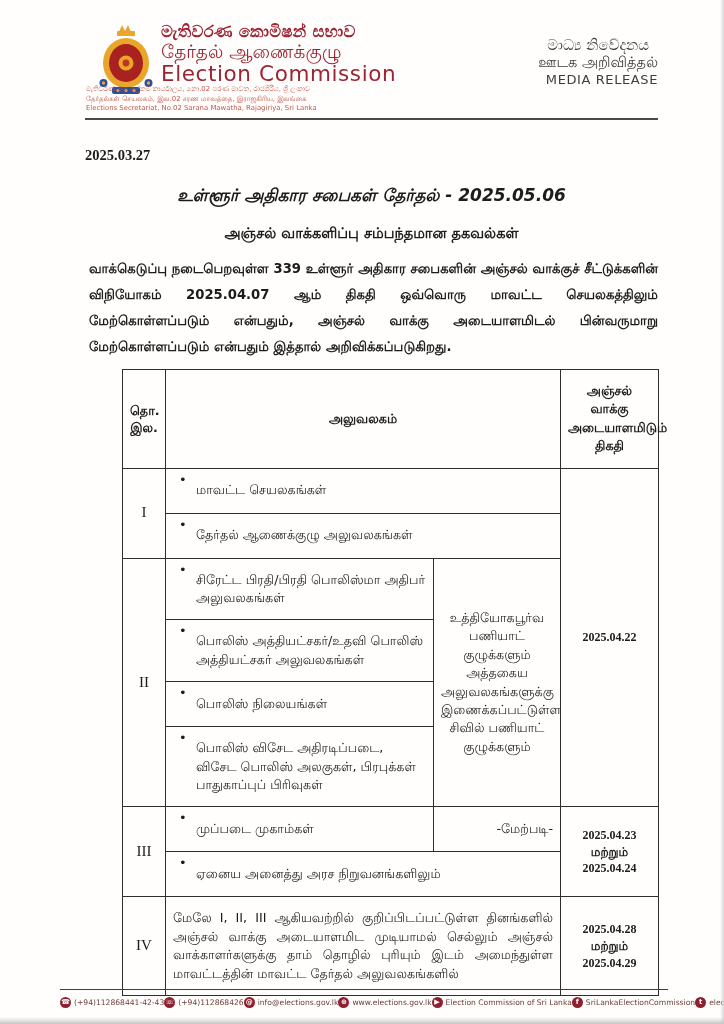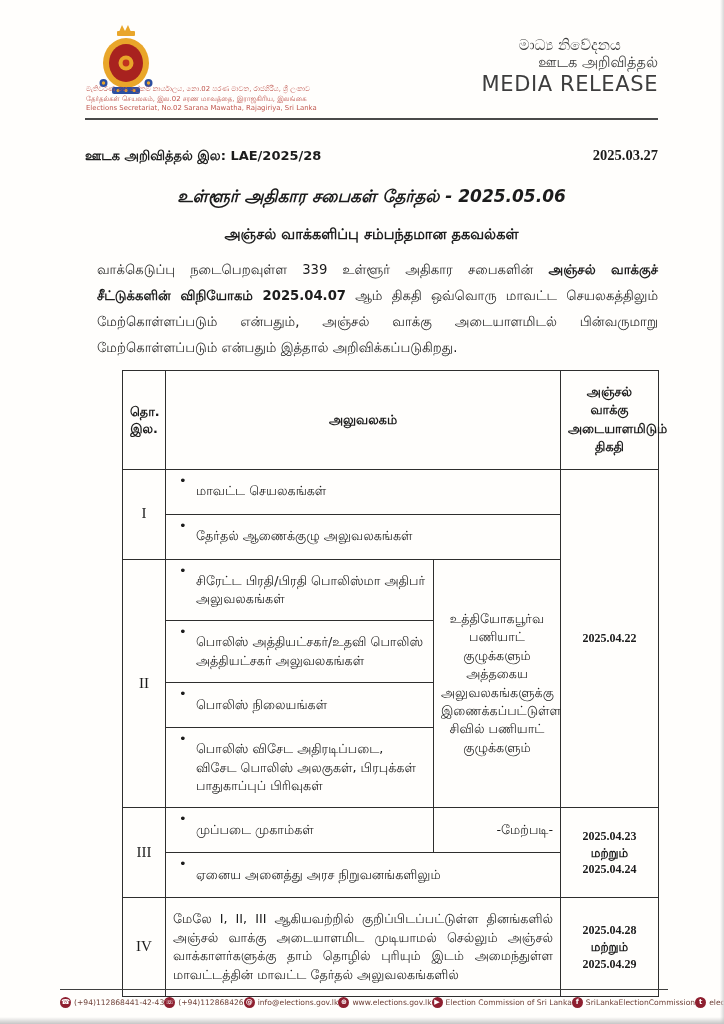--- a/index.html
+++ b/index.html
@@ -12,30 +12,30 @@
   .doc-header{position:relative;height:132px;}
   .logo{position:absolute;left:12px;top:23px;width:58px;height:74px;}
   .brand{position:absolute;left:76px;top:23px;line-height:1.1;color:#9c2433;}
   .brand-si{font-size:16.5px;font-weight:bold;letter-spacing:.3px;}
   .brand-ta{font-size:18.5px;margin-top:1px;}
   .brand-en{font-size:21.5px;font-weight:400;letter-spacing:.6px;}
   .address{position:absolute;left:1px;top:85px;font-size:6.9px;line-height:9.6px;color:#c0564e;}
   .release{position:absolute;right:0;top:36px;text-align:right;color:#3d3d3d;line-height:1.22;}
   .release-si{font-size:15px;text-align:center;}
   .release-ta{font-size:14.5px;}
-  .release-en{font-size:21px;letter-spacing:.6px;}
+  .release-en{font-size:13px;letter-spacing:.6px;}
   .rule{position:absolute;left:0;top:118px;width:573px;border-top:2px solid #4a4a4a;}
 
   
   .meta-row{display:flex;justify-content:space-between;align-items:baseline;margin-top:15px;font-weight:bold;}
   .ref-no{font-size:13px;}
   .meta-date{font-family:"Liberation Serif","DejaVu Serif",serif;font-size:14.5px;}
   .doc-title{text-align:center;font-weight:bold;font-size:17px;margin:21px 0 0 0;font-style:italic;}
   .doc-subtitle{text-align:center;font-weight:bold;font-size:14.5px;margin:18px 0 0 0;}
-  .para{margin:13px 0 0 12px;text-align:justify;font-size:13.2px;line-height:26px;}
+  .para{margin:13px 0 0 4px;text-align:justify;font-size:13.2px;line-height:26px;font-weight:bold;}
 
   
   table.info-table{border-collapse:collapse;table-layout:fixed;width:536px;margin:9px 0 0 37px;
                    font-size:12.7px;line-height:1.45;}
   .info-table td{border:1.4px solid #2e2e2e;padding:12px 7px;vertical-align:middle;}
   .th{font-weight:bold;text-align:center;padding:5px 3px;}
   .th-no{white-space:pre-line;line-height:1.35;}
   .c-num{text-align:center;font-family:"Liberation Serif","DejaVu Serif",serif;font-size:15px;}
   .c-date{text-align:center;font-weight:bold;white-space:pre-line;
           font-family:"Liberation Serif","DejaVu Serif",serif;font-size:12px;line-height:1.4;}
@@ -85,35 +85,39 @@
           <circle cx="6.5" cy="60" r="4" fill="#2b4ea0"></circle>
           <circle cx="51.5" cy="60" r="4" fill="#2b4ea0"></circle>
           <circle cx="6.5" cy="60" r="1.7" fill="#e9a62a"></circle>
           <circle cx="51.5" cy="60" r="1.7" fill="#e9a62a"></circle>
           <rect x="15" y="64" width="28" height="7" rx="2" fill="#2b4ea0"></rect>
           <circle cx="21" cy="67.5" r="1.5" fill="#e9a62a"></circle>
           <circle cx="29" cy="67.5" r="1.5" fill="#e9a62a"></circle>
           <circle cx="37" cy="67.5" r="1.5" fill="#e9a62a"></circle>
         </svg>
       </div>
+      <div class="brand">
+        <div class="brand-si">මැතිවරණ කොමිෂන් සභාව</div>
+        <div class="brand-ta">தேர்தல் ஆணைக்குழு</div>
+        <div class="brand-en">Election Commission</div>
+      </div>
       <div class="address">
         <div>මැතිවරණ මහ ලේකම් කාර්යාලය, නො.02 සරණ මාවත, රාජගිරිය, ශ්‍රී ලංකාව</div>
         <div>தேர்தல்கள் செயலகம், இல.02 சரண மாவத்தை, இராஜகிரிய, இலங்கை</div>
         <div>Elections Secretariat, No.02 Sarana Mawatha, Rajagiriya, Sri Lanka</div>
       </div>
       <div class="release">
         <div class="release-si">මාධ්‍ය නිවේදනය</div>
         <div class="release-ta">ஊடக அறிவித்தல்</div>
         <div class="release-en">MEDIA RELEASE</div>
       </div>
       <div class="rule"></div>
     </div>
 
     <div class="meta-row">
-      <span class="ref-no">ஊடக அறிவித்தல் இல: LAE/2025/28</span>
       <span class="meta-date">2025.03.27</span>
     </div>
 
     <div class="doc-title">உள்ளூர் அதிகார சபைகள் தேர்தல் - 2025.05.06</div>
     <div class="doc-subtitle">அஞ்சல் வாக்களிப்பு சம்பந்தமான தகவல்கள்</div>
 
     <p class="para"><span>வாக்கெடுப்பு நடைபெறவுள்ள 339 உள்ளூர் அதிகார சபைகளின் </span><b>அஞ்சல் வாக்குச் சீட்டுக்களின் விநியோகம் 2025.04.07</b><span> ஆம் திகதி ஒவ்வொரு மாவட்ட செயலகத்திலும் மேற்கொள்ளப்படும் என்பதும், அஞ்சல் வாக்கு அடையாளமிடல் பின்வருமாறு மேற்கொள்ளப்படும் என்பதும் இத்தால் அறிவிக்கப்படுகிறது.</span></p>
 
     <table class="info-table">
       <colgroup>

